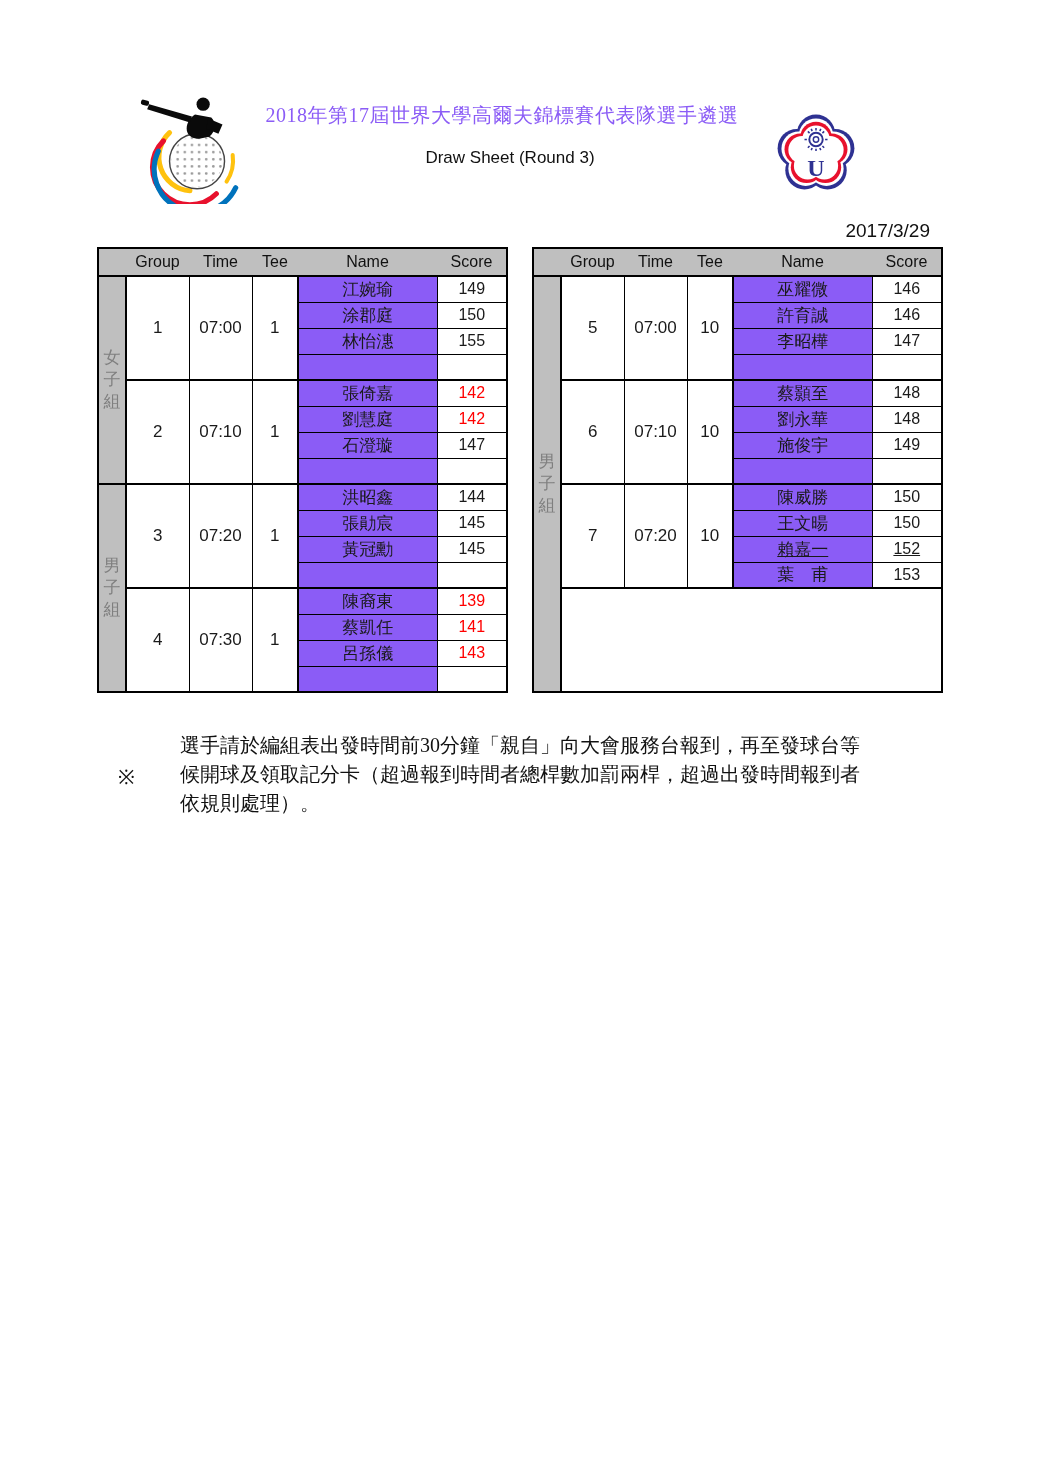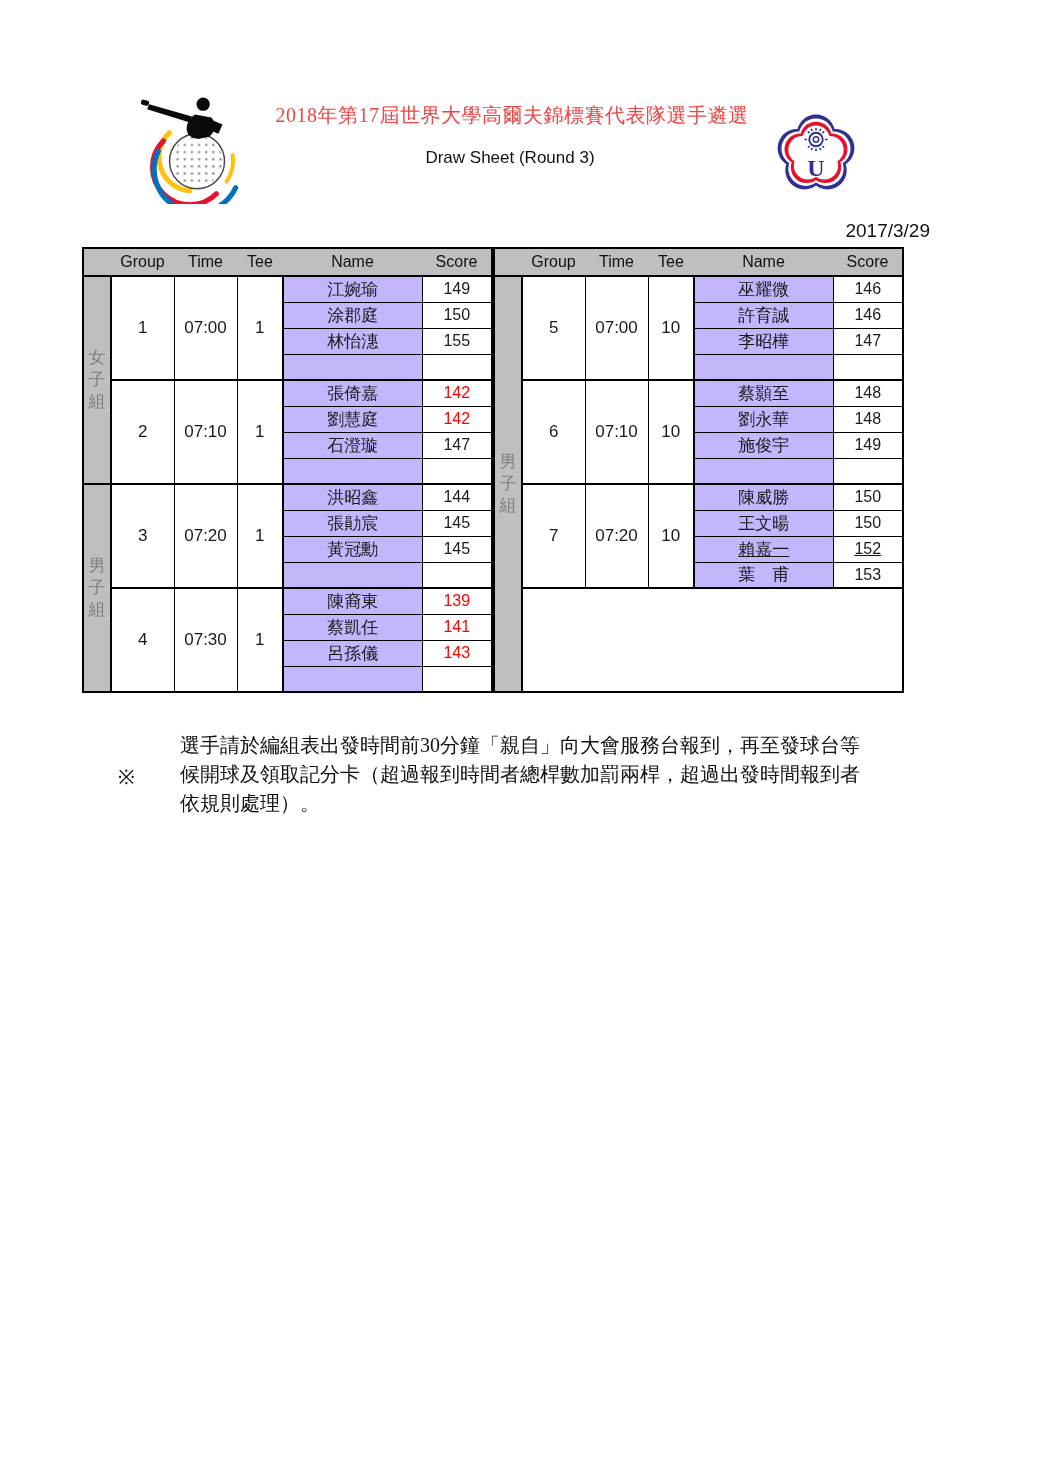--- a/index.html
+++ b/index.html
@@ -4,35 +4,35 @@
 <style>
   html,body{margin:0;padding:0;background:#ffffff;}
   body{
     width:1043px;height:1459px;position:relative;overflow:hidden;
     font-family:"Liberation Sans",sans-serif;color:#1a1a1a;
   }
   .abs{position:absolute;}
 
   
   .title{
-    left:92px;top:102px;width:840px;text-align:center;
+    left:82px;top:102px;width:840px;text-align:center;
     font-family:"Liberation Serif","DejaVu Serif",serif;
-    font-size:20px;letter-spacing:0.5px;color:#ef4444;
+    font-size:20px;letter-spacing:0.5px;color:#8b5cf6;
   }
   .subtitle{
     left:90px;top:148px;width:840px;text-align:center;
     font-size:17px;color:#111;
   }
   .date{
     left:82px;top:220px;width:848px;text-align:right;
     font-size:19px;color:#111;
   }
 
   
-  .tables-row{left:82px;top:247px;display:flex;}
+  .tables-row{left:97px;top:247px;display:flex;gap:24px;}
   table.draw{border-collapse:collapse;table-layout:fixed;border:2px solid #000;}
   table.draw th,table.draw td{padding:0;}
   .hcell{
     background:var(--hdr-bg,#BFBFBF);
     border-bottom:2px solid #000;border-left:none;border-right:none;
     font-size:16px;font-weight:normal;height:26px;text-align:center;color:#111;
   }
   td.lbl{
     background:var(--lbl-bg,#BFBFBF);
     border:1px solid #000;border-right:2px solid #000;
@@ -41,21 +41,21 @@
     font-family:"Liberation Serif","DejaVu Serif",serif;
     font-size:17px;line-height:22px;
   }
   td.lbl span{white-space:pre;display:inline-block;}
   td.mcell{
     border:1px solid #000;text-align:center;vertical-align:middle;
     font-size:17px;background:#fff;
   }
   td.name{
     border:1px solid #000;border-left:2px solid #000;
-    text-align:center;vertical-align:middle;font-size:17px;background:#c4b5fd;
+    text-align:center;vertical-align:middle;font-size:17px;background:#8b5cf6;
   }
   td.score{
     border:1px solid #000;text-align:center;vertical-align:middle;
     font-size:16px;background:#fff;
   }
   td.score.red{color:var(--red,#FF0000);}
   td.filler{border:1px solid #000;background:#fff;}
   .bt2{border-top:2px solid #000 !important;}
 
   

